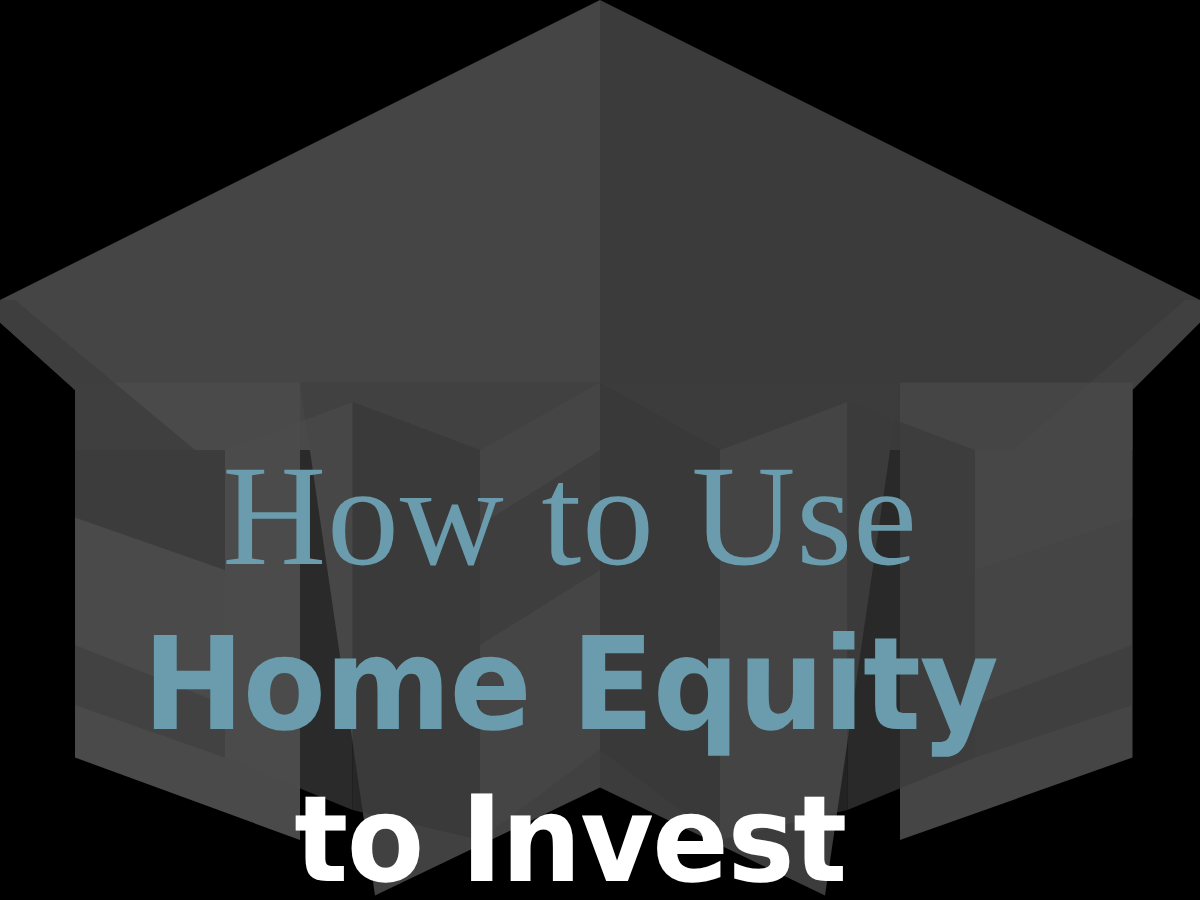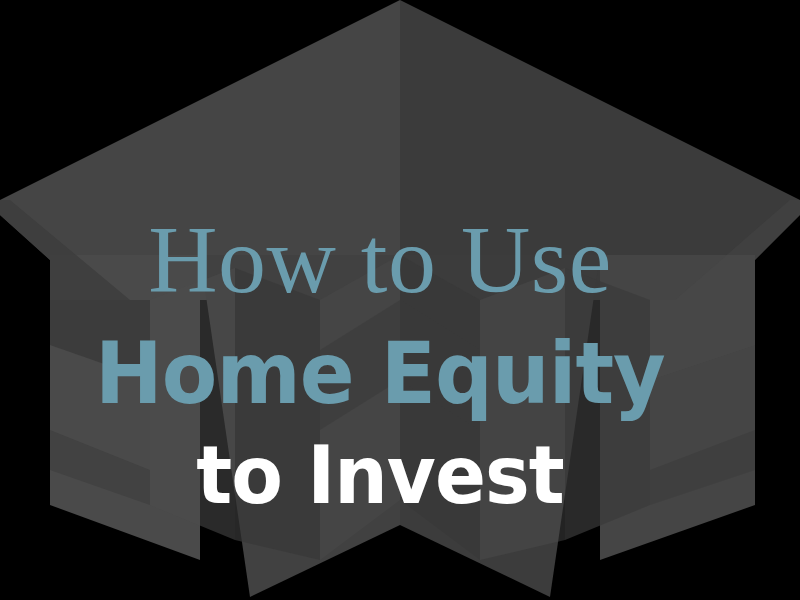--- a/index.html
+++ b/index.html
@@ -29,21 +29,21 @@
   }
   #title-stack {
     position: absolute;
     left: 0;
     top: 0;
     width: 760px;
     height: 600px;
     display: flex;
     flex-direction: column;
     align-items: center;
-    justify-content: center;
+    justify-content: flex-end;
     pointer-events: none;
   }
   .title-line {
     width: 100%;
     text-align: center;
     white-space: nowrap;
     line-height: 1;
   }
   .line-1 {
     margin-top: 128px;

